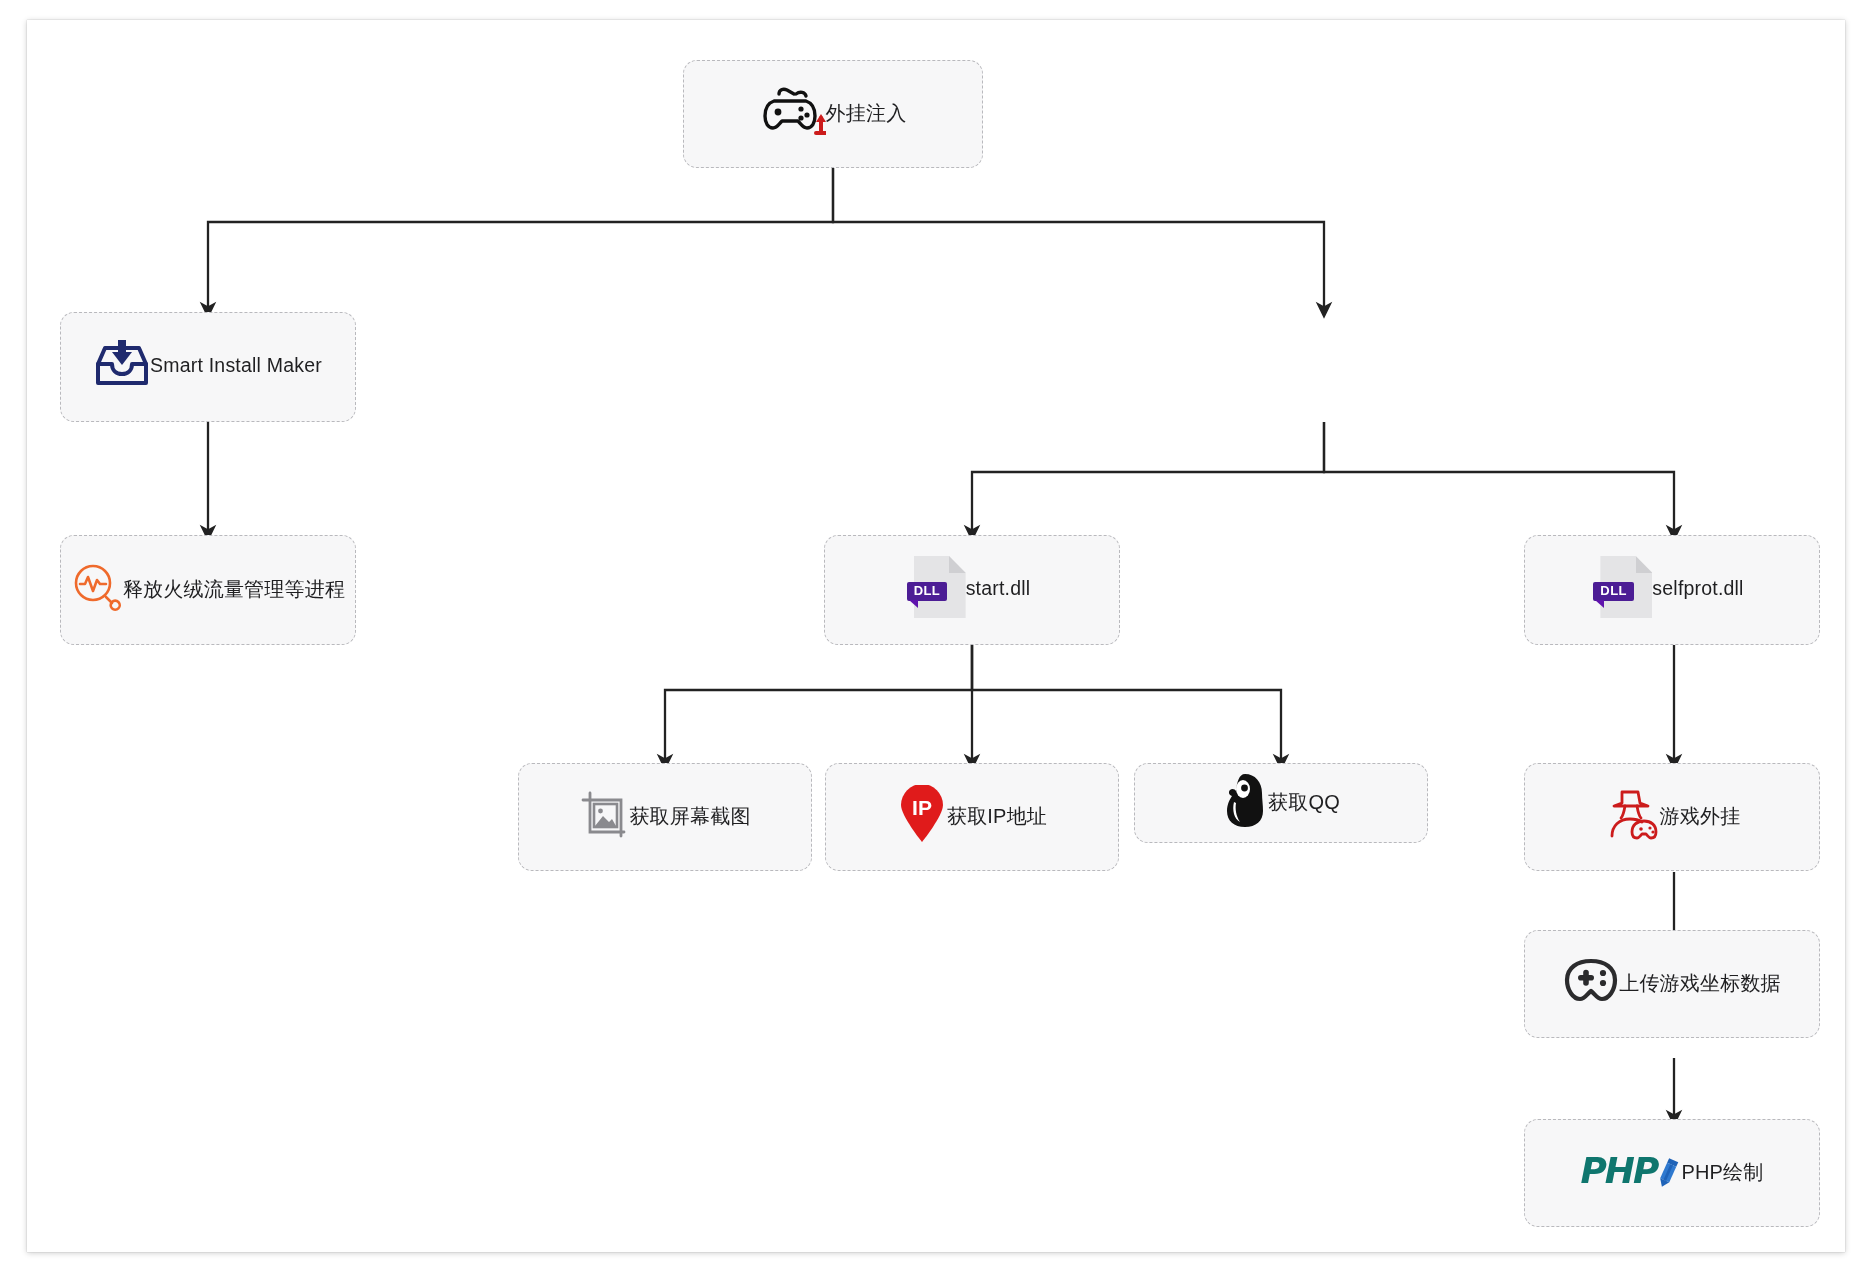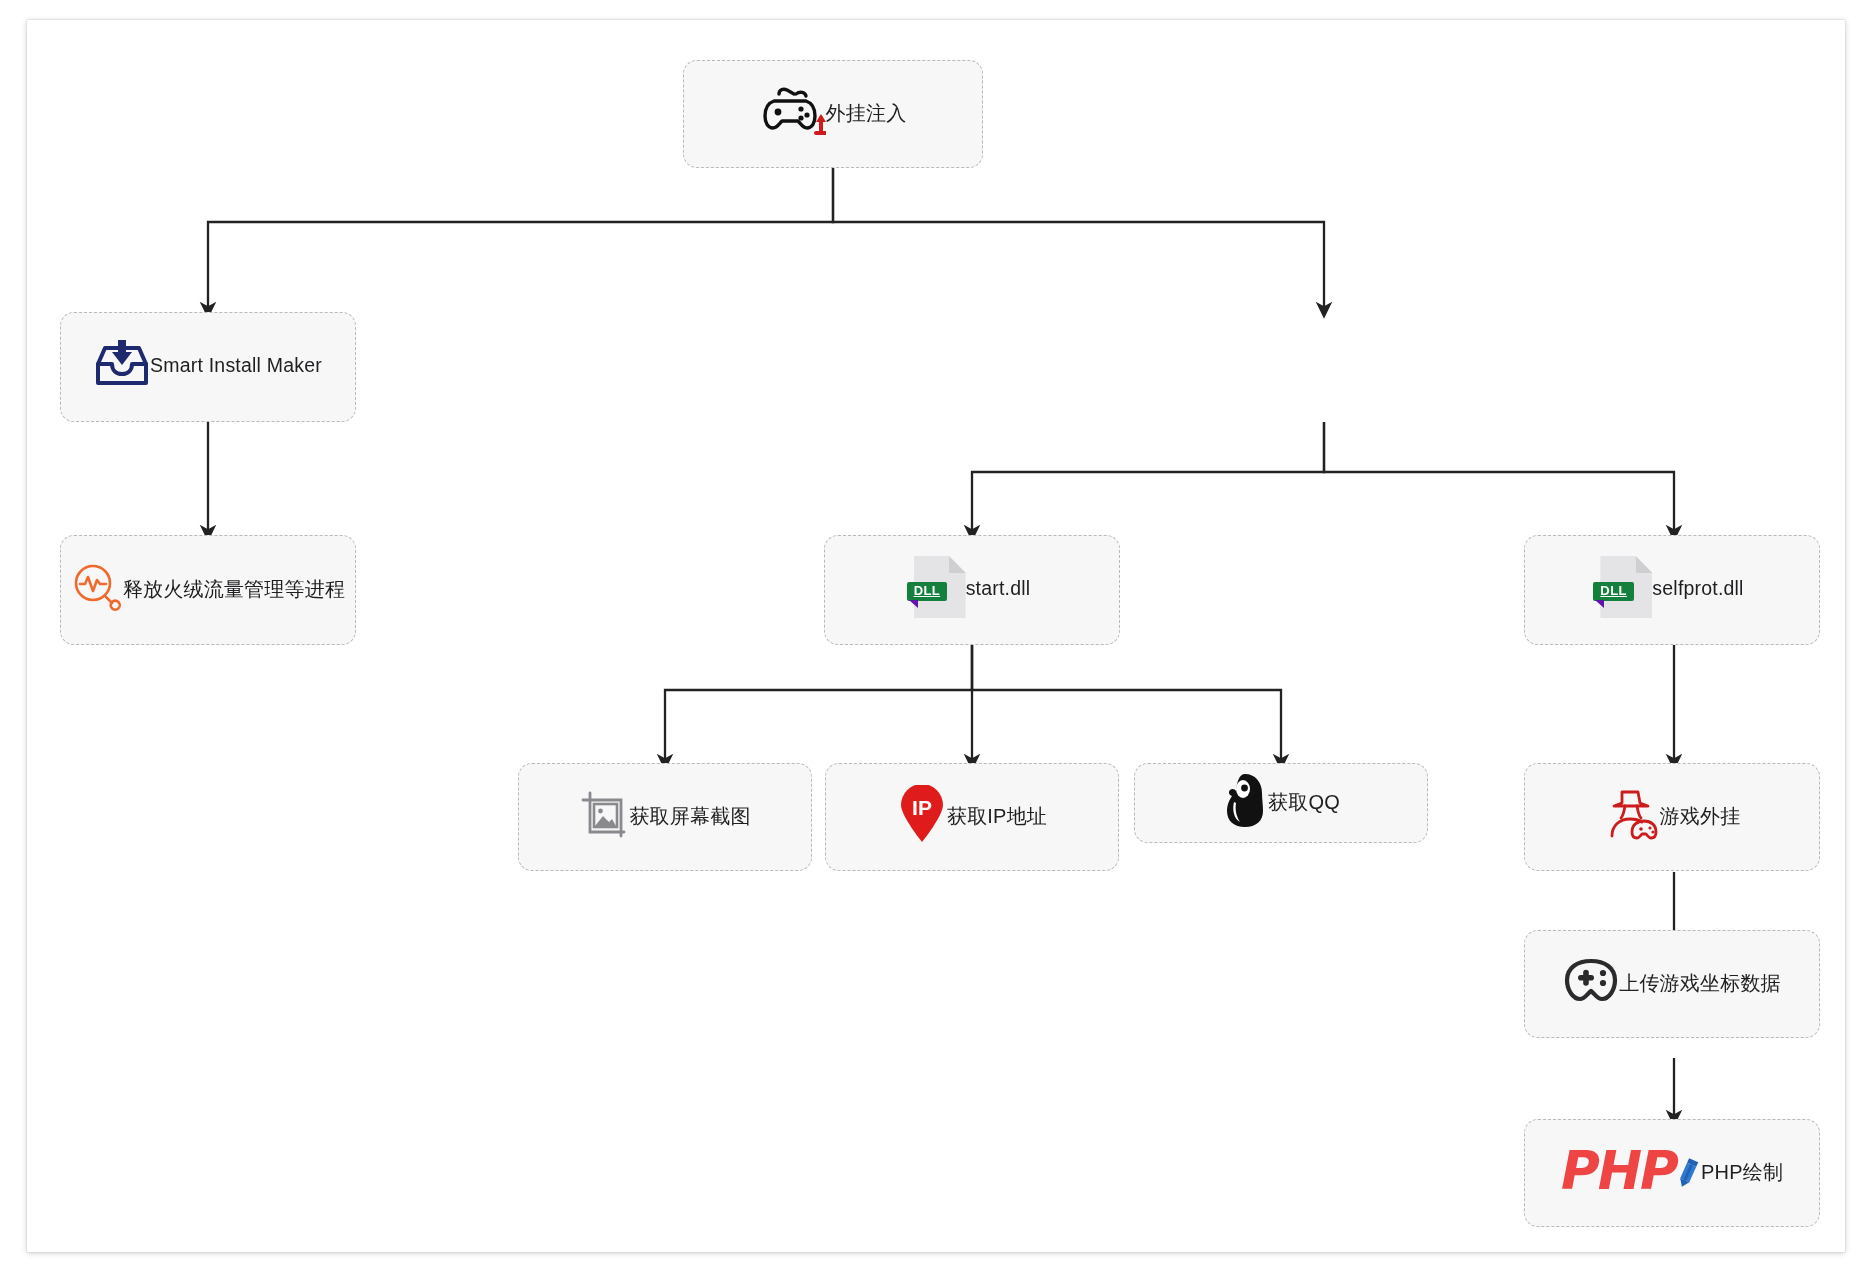--- a/index.html
+++ b/index.html
@@ -80,37 +80,37 @@
   }
   .file-icon .badge {
     position: absolute; left: -7px; top: 26px;
     padding: 2px 7px 3px 7px;
     font-size: 13px; font-weight: bold; color: #ffffff;
     letter-spacing: 0.4px;
     border-radius: 2px;
     line-height: 1.05;
   }
   .file-icon .badge.exe { background: #5c5c5e; }
-  .file-icon .badge.dll { background: #15803d; text-decoration: underline; }
+  .file-icon .badge.dll { background: #4c1d95; }
   .file-icon .badge .tail {
     position: absolute; left: 2px; bottom: -7px;
     width: 0; height: 0;
     border-left: 9px solid transparent;
     border-top: 8px solid currentColor;
   }
   .file-icon .badge.exe .tail { color: #5c5c5e; }
   .file-icon .badge.dll .tail { color: #5f13ad; }
 
   .php-word {
     font-family: "DejaVu Sans", sans-serif;
-    font-size: 53px;
+    font-size: 36px;
     font-weight: 900;
     font-style: italic;
     letter-spacing: -2px;
-    color: #ef4444;
+    color: #0f766e;
   }
 </style>
 </head>
 <body>
 
 <div id="canvas">
   <div id="sheet"></div>
 
   <div id="graph">
 

